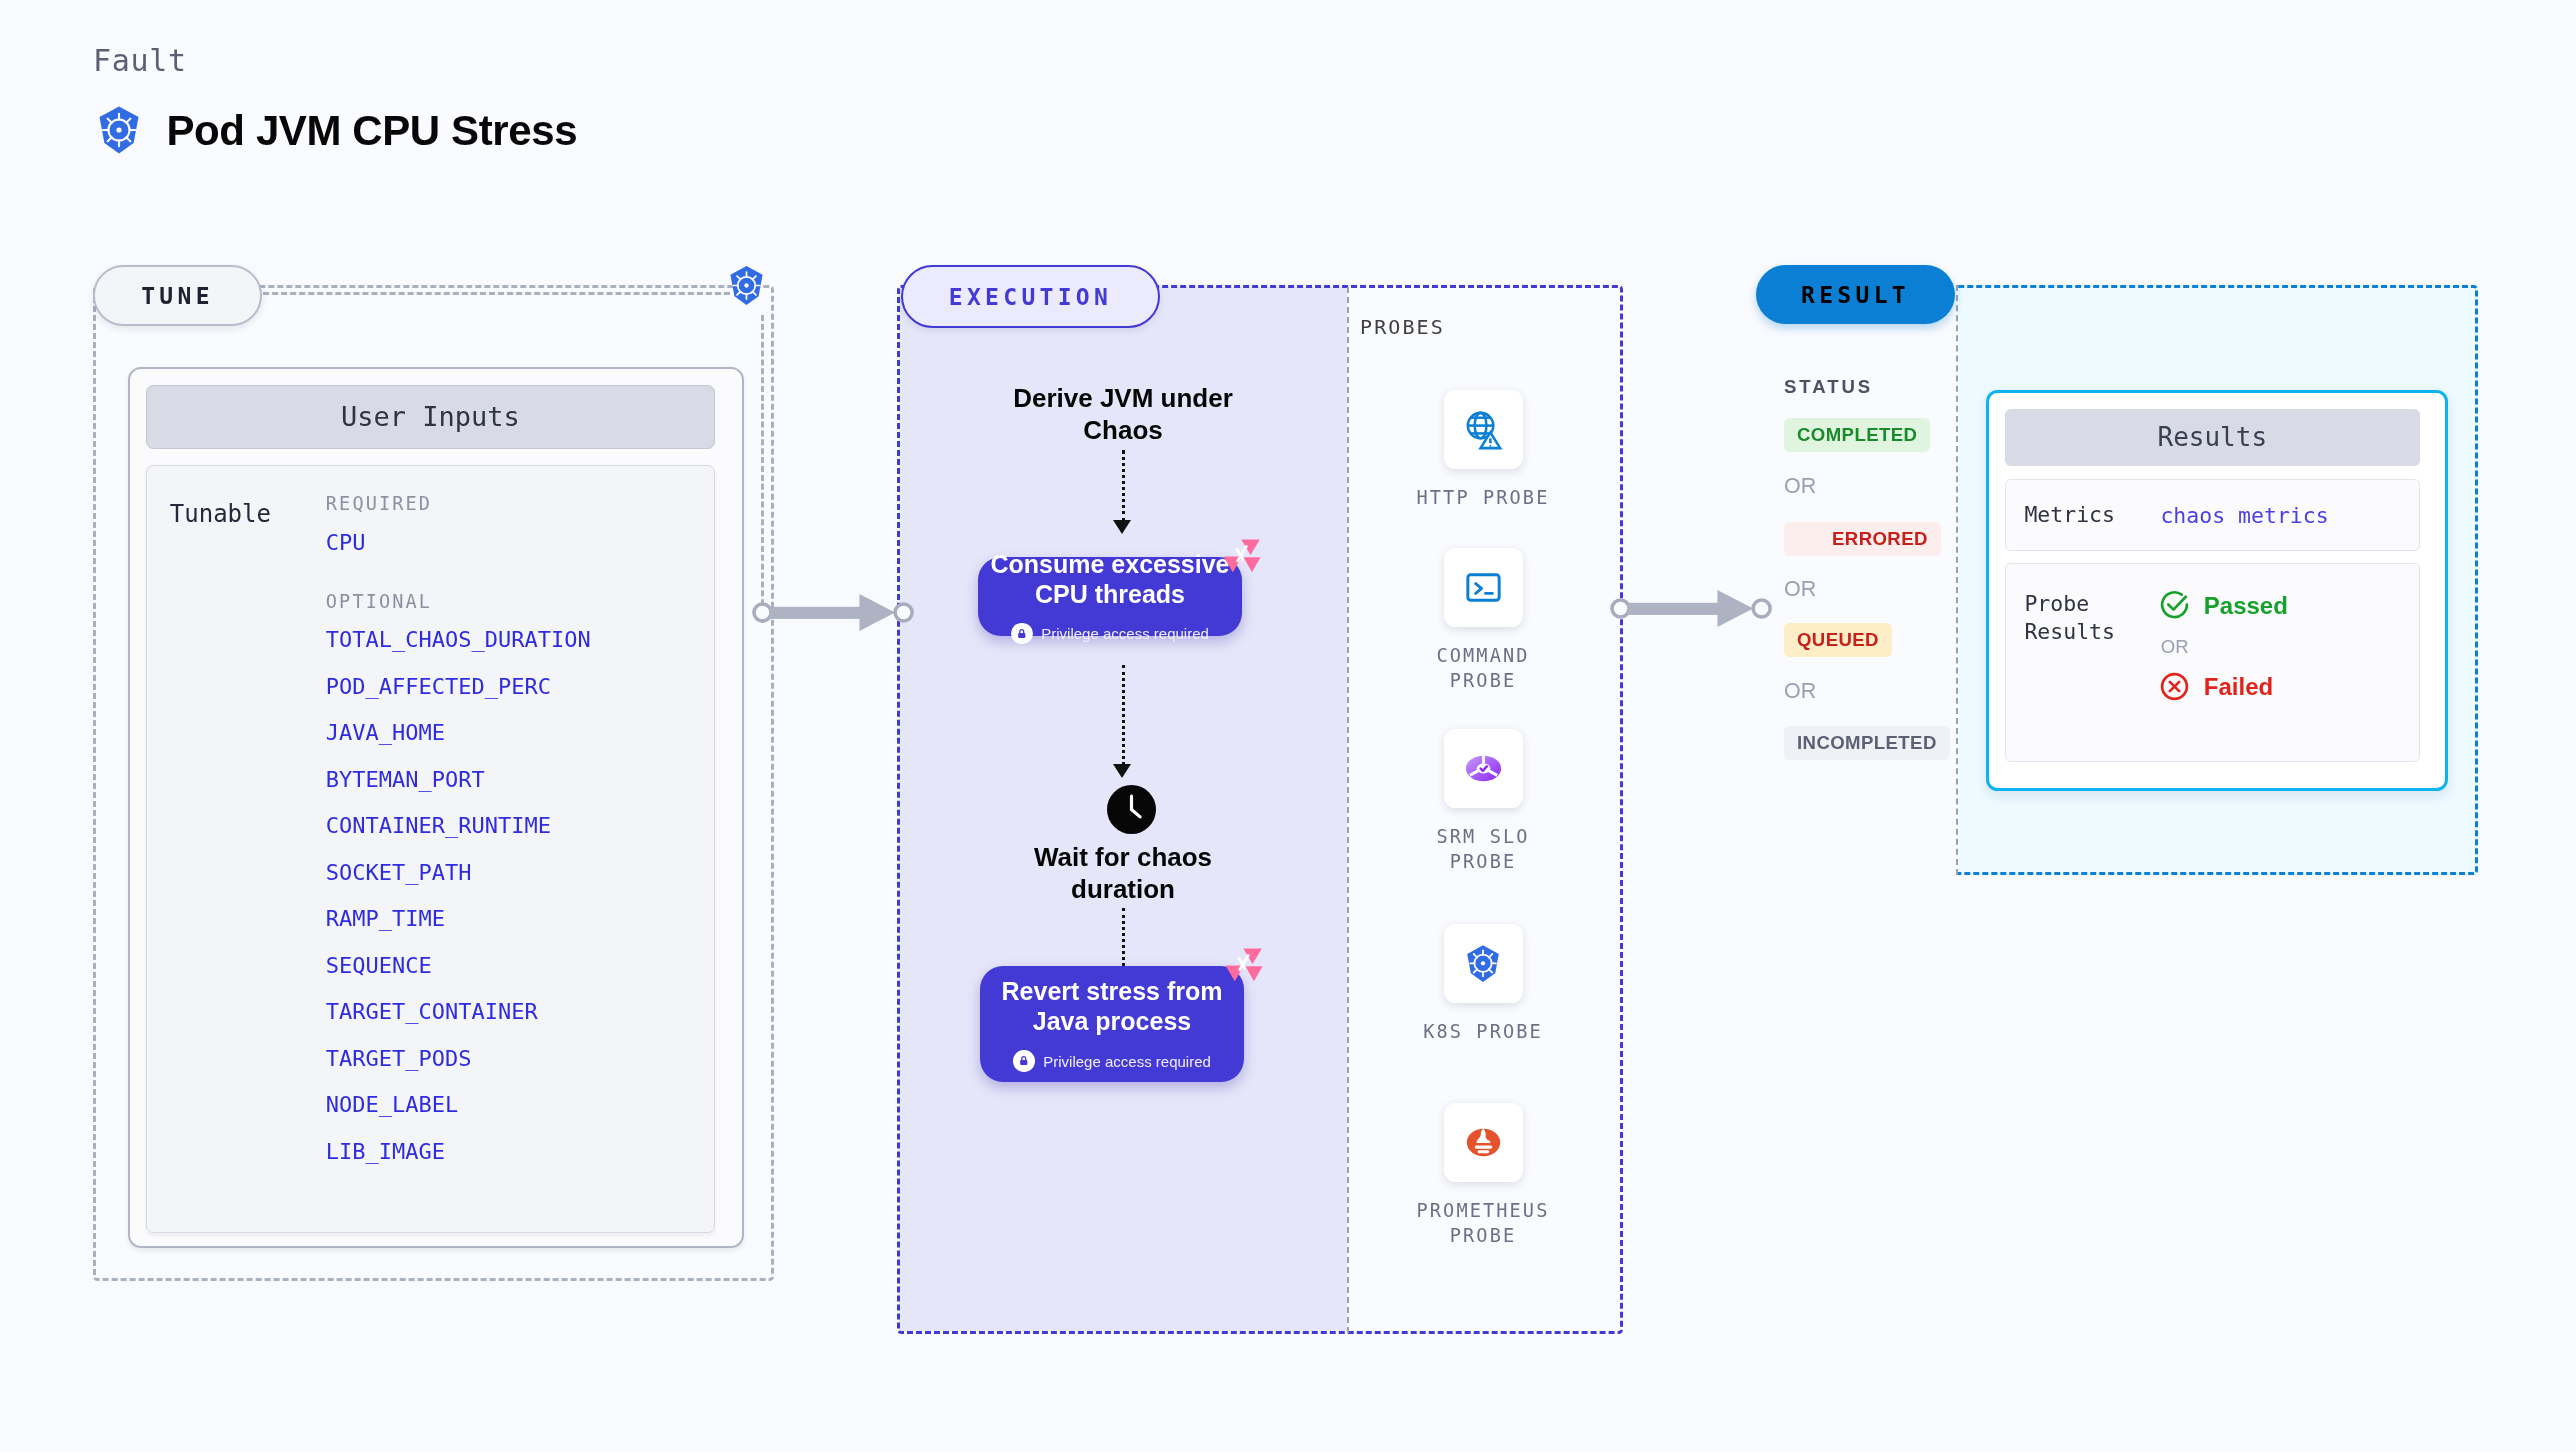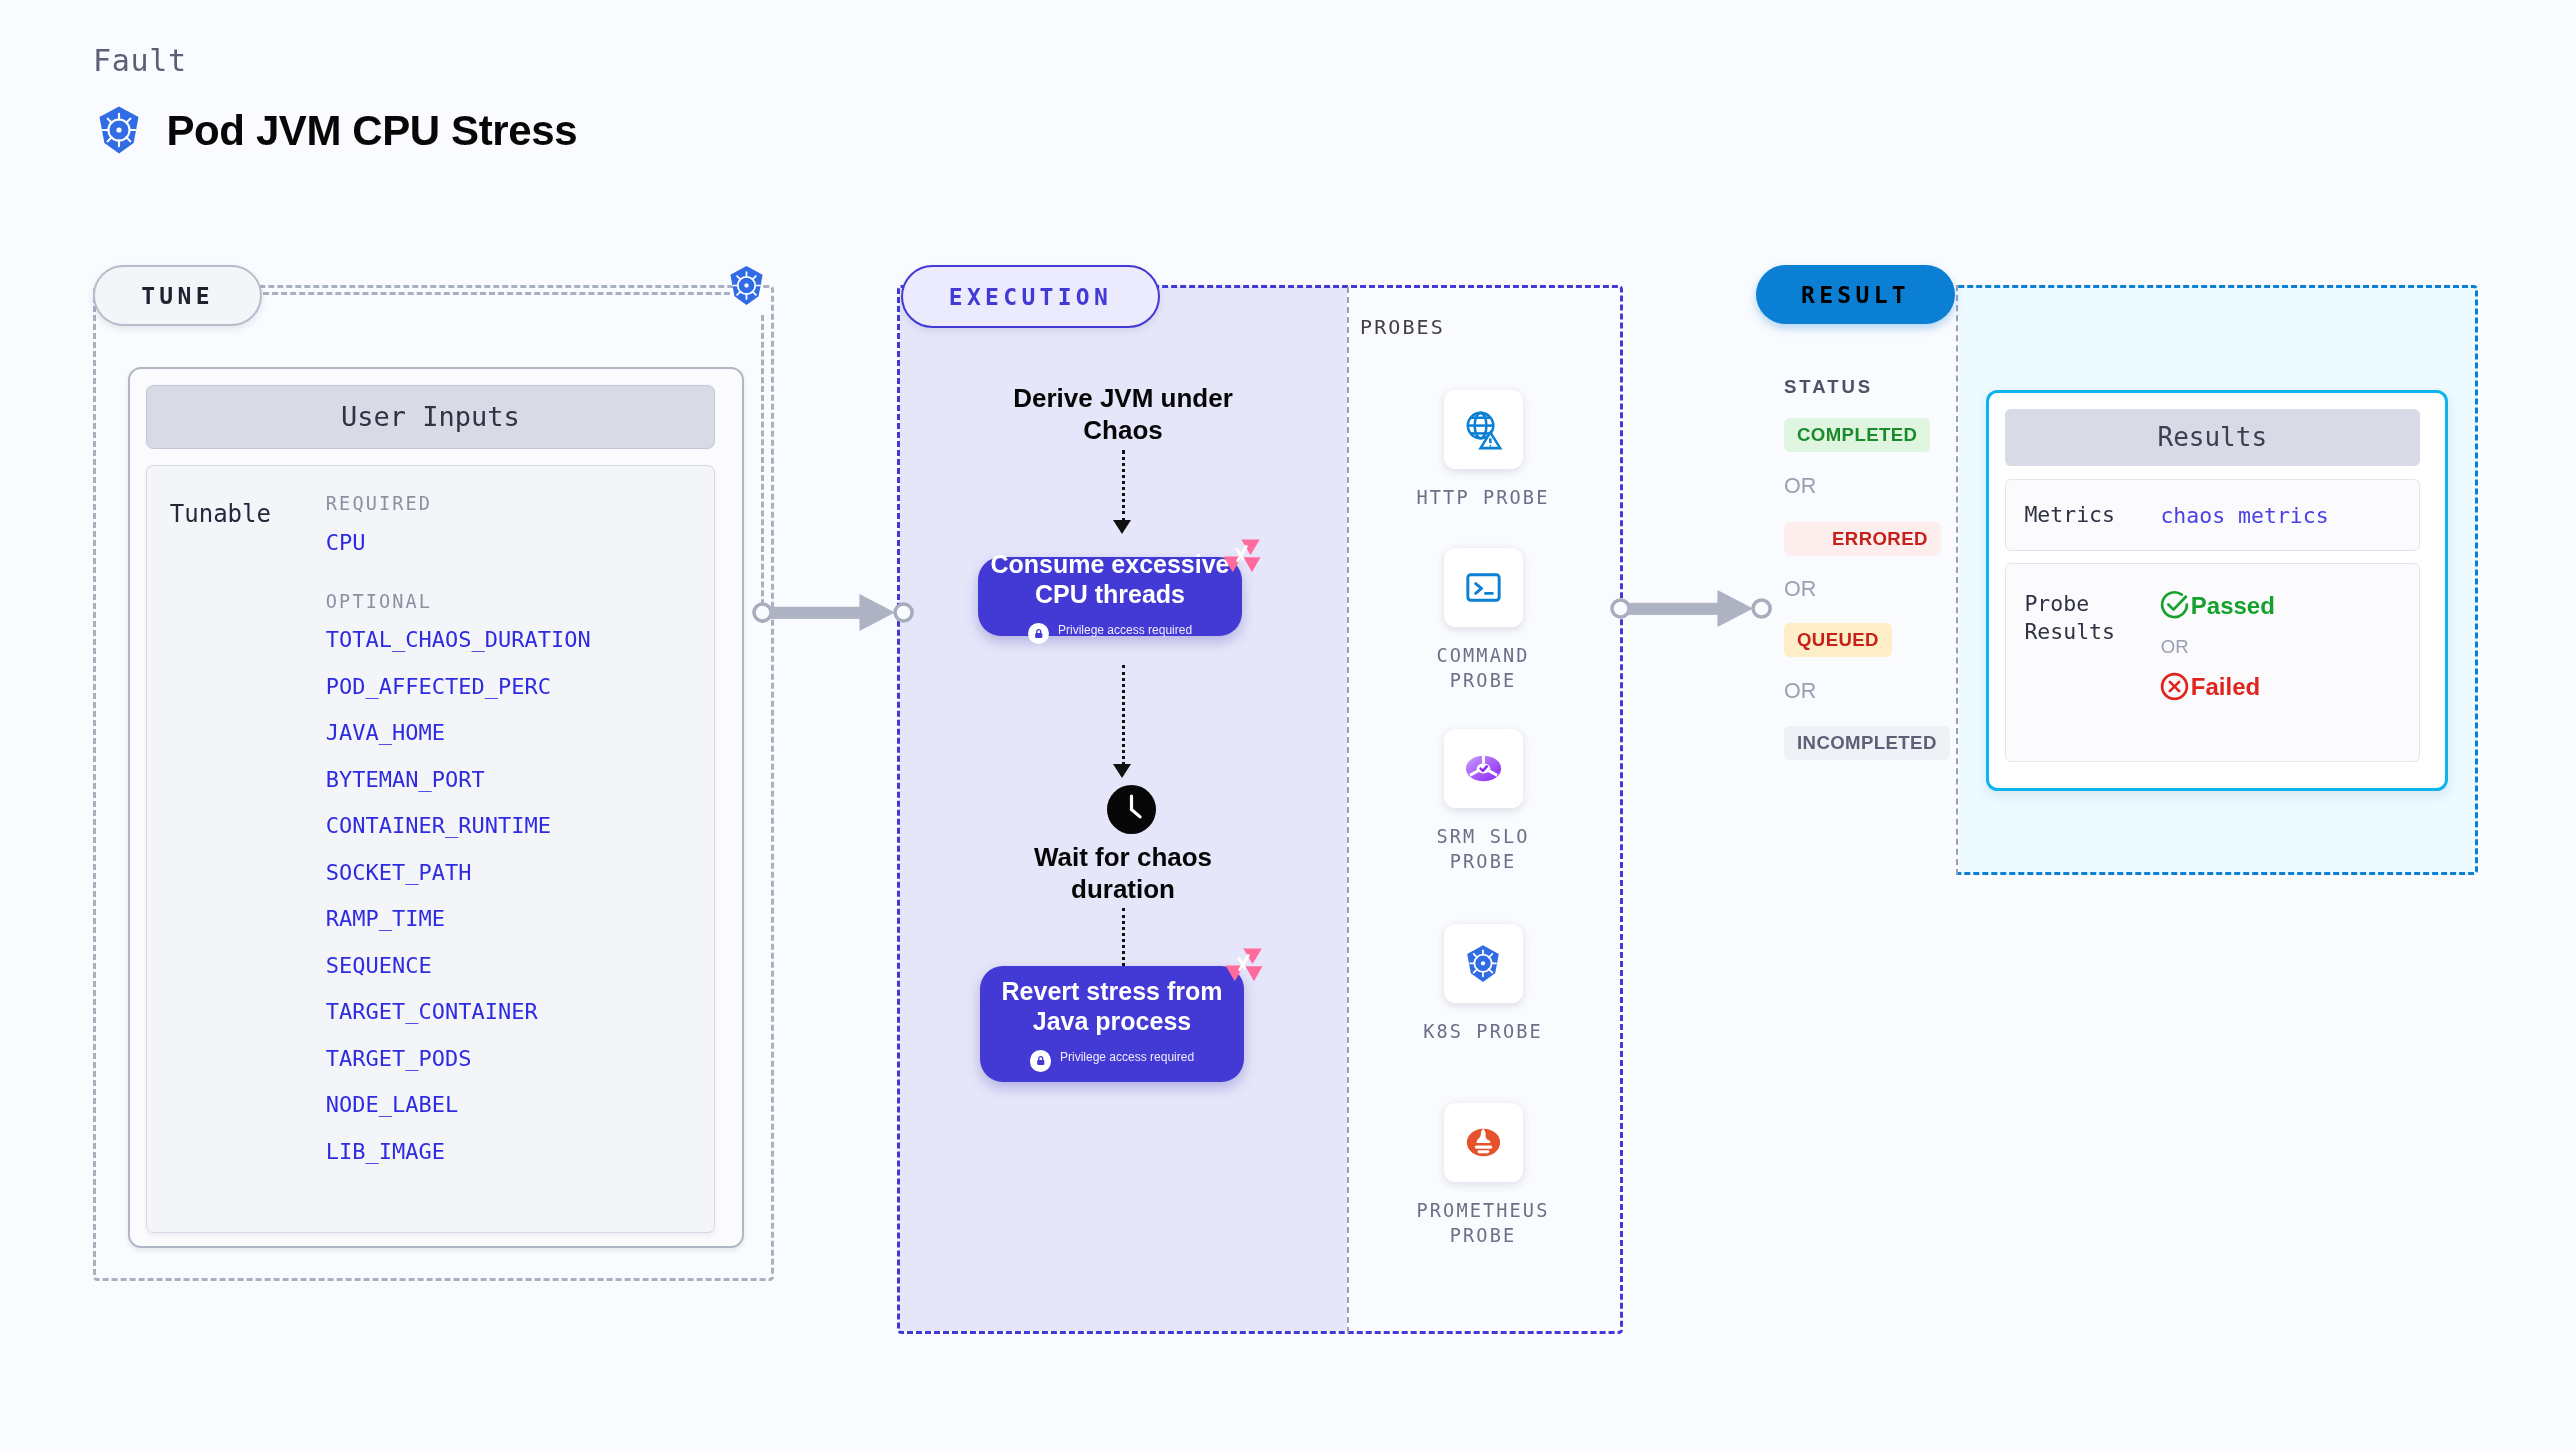--- a/index.html
+++ b/index.html
@@ -112,21 +112,21 @@
     position:absolute;text-align:center;font-weight:bold;color:#060606;
     font-size:26px;line-height:1.22;
   }
   .flow-box{
     position:absolute;background:#4339d4;border-radius:23px;
     box-shadow:0 5.7px 13px rgba(50,40,160,.28);
     display:flex;flex-direction:column;align-items:center;justify-content:center;
     color:#fff;text-align:center;
   }
   .flow-box .fb-title{font-size:25px;font-weight:bold;line-height:1.2;}
-  .fb-priv{display:flex;align-items:flex-start;gap:8.6px;margin-top:14.3px;font-size:12px;color:#f0eeff;}
+  .fb-priv{display:flex;align-items:center;gap:8.6px;margin-top:14.3px;font-size:15px;color:#f0eeff;}
   .lock-dot{
     width:21.5px;height:21.5px;border-radius:50%;background:#fff;
     display:flex;align-items:center;justify-content:center;
   }
   .harness-mark{position:absolute;right:-20px;top:-18.6px;}
 
   .dotline{
     position:absolute;width:0;border-left:3.6px dotted #111;
   }
   .dotarrow{
@@ -199,21 +199,21 @@
     box-sizing:border-box;
   }
   .out-key{
     font-family:"DejaVu Sans Mono","Liberation Mono",monospace;
     font-size:21.5px;color:#2e3242;line-height:1.3;
   }
   .out-val-mono{
     font-family:"DejaVu Sans Mono","Liberation Mono",monospace;
     font-size:21.5px;color:#4b3fe6;
   }
-  .res-line{display:flex;align-items:center;}
+  .res-line{display:flex;align-items:center;gap:13px;}
   .res-pass{color:#16a02c;font-size:24px;font-weight:bold;}
   .res-fail{color:#e0241c;font-size:24px;font-weight:bold;}
 </style>
 </head>
 <body>
 
 <div id="header">
   <div id="fault-label">Fault</div>
   <div id="title-row">
     <span>

